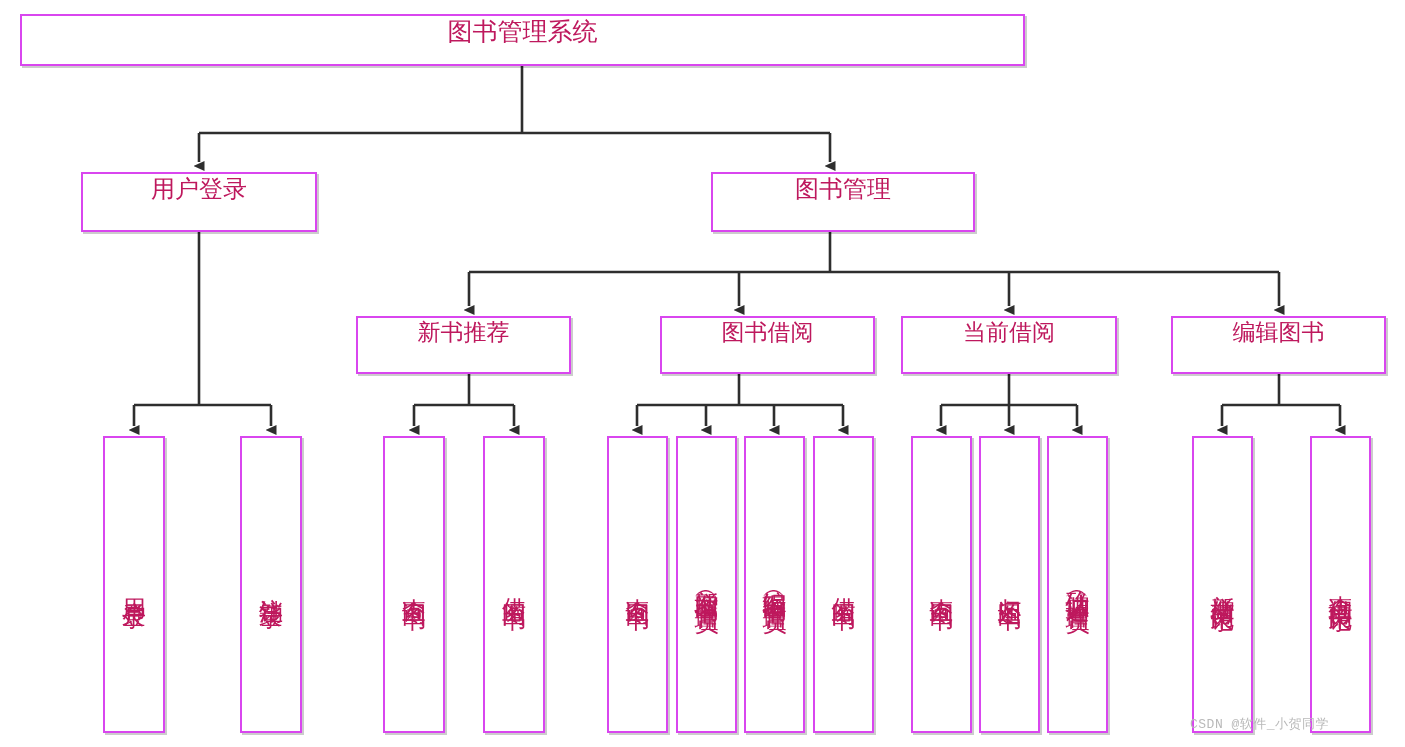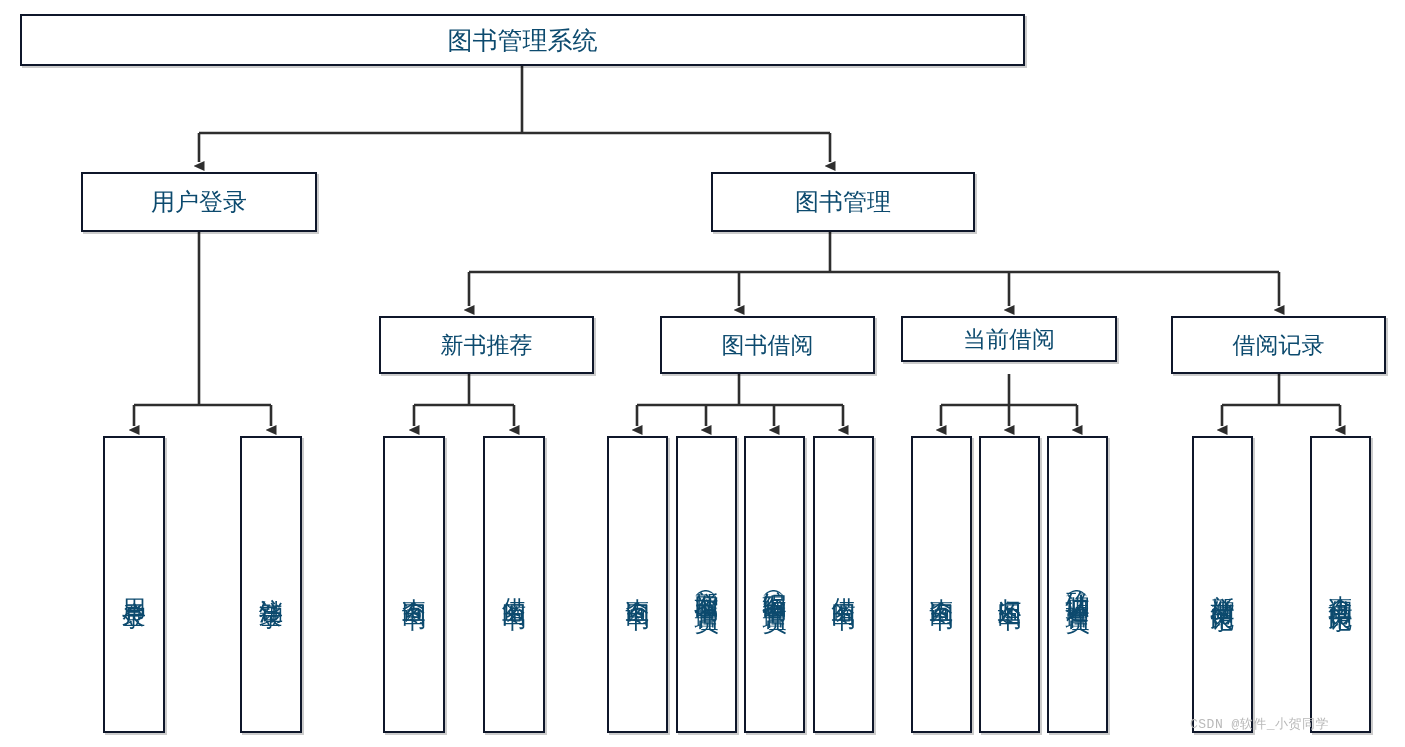--- a/index.html
+++ b/index.html
@@ -21,27 +21,26 @@
     position: absolute;
     left: 0;
     top: 0;
     width: 1405px;
     height: 747px;
     pointer-events: none;
   }
   .node {
     position: absolute;
     box-sizing: border-box;
-    border: 2px solid #0f172a;
+    border: 2px solid #d946ef;
     background: #ffffff;
     box-shadow: 2px 2px 0 rgba(0,0,0,0.20);
     display: flex;
-    align-items: center;
     justify-content: center;
-    color: #0c4a6e;
+    color: #be185d;
     z-index: 2;
   }
   .node .lbl {
     display: block;
     text-align: center;
     line-height: 1.22;
     white-space: nowrap;
   }
   .node-root { font-size: 25px; }
   .node-l2   { font-size: 24px; }
@@ -124,31 +123,31 @@
     <span class="lbl">图书管理系统</span>
   </div>
 
   <div class="node node-l2" style="left:81px; top:172px; width:236px; height:60px;">
     <span class="lbl">用户登录</span>
   </div>
   <div class="node node-l2" style="left:711px; top:172px; width:264px; height:60px;">
     <span class="lbl">图书管理</span>
   </div>
 
-  <div class="node node-l3" style="left:379px; top:316px; width:215px; height:58px;">
+  <div class="node node-l3" style="left:356px; top:316px; width:215px; height:58px;">
     <span class="lbl">新书推荐</span>
   </div>
   <div class="node node-l3" style="left:632px; top:316px; width:215px; height:58px;margin-left:28px;">
     <span class="lbl">图书借阅</span>
   </div>
-  <div class="node node-l3" style="left:901px; top:316px; width:216px; height:46px;">
+  <div class="node node-l3" style="left:901px; top:316px; width:216px; height:58px;">
     <span class="lbl">当前借阅</span>
   </div>
   <div class="node node-l3" style="left:1171px; top:316px; width:215px; height:58px;">
-    <span class="lbl">借阅记录</span>
+    <span class="lbl">编辑图书</span>
   </div>
 
   <div class="node node-leaf" style="left:103px; top:436px; width:62px; height:297px;">
     <span class="lbl">用户登录</span>
   </div>
   <div class="node node-leaf" style="left:240px; top:436px; width:62px; height:297px;">
     <span class="lbl">注销登录</span>
   </div>
 
   <div class="node node-leaf" style="left:383px; top:436px; width:62px; height:297px;">

